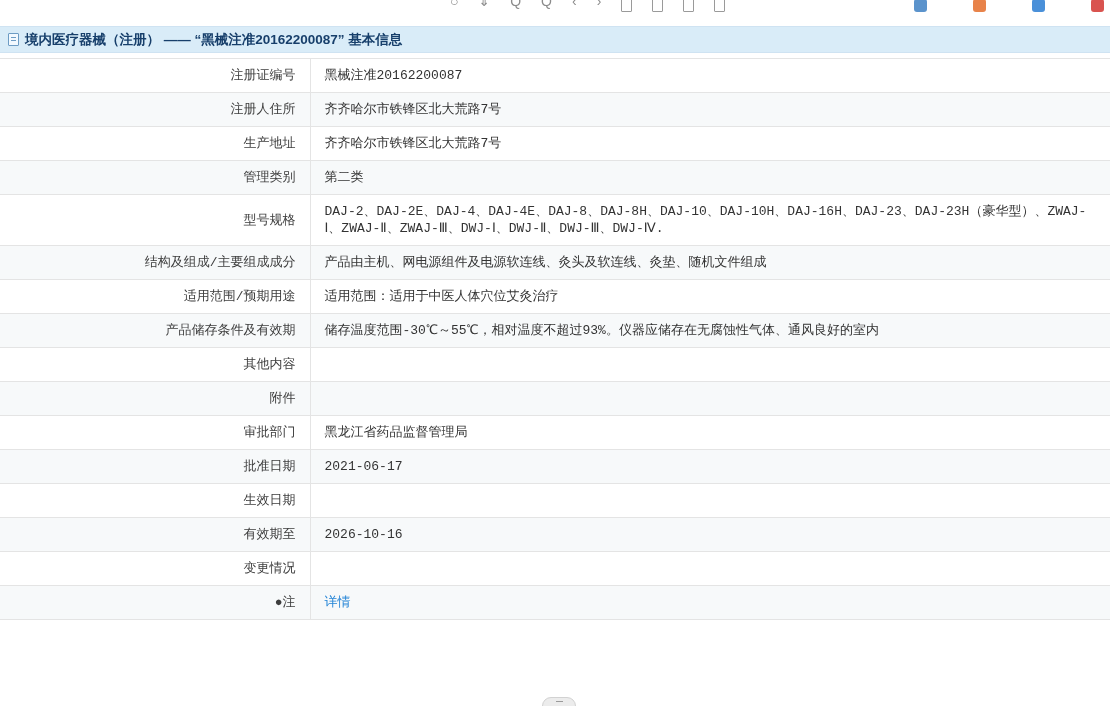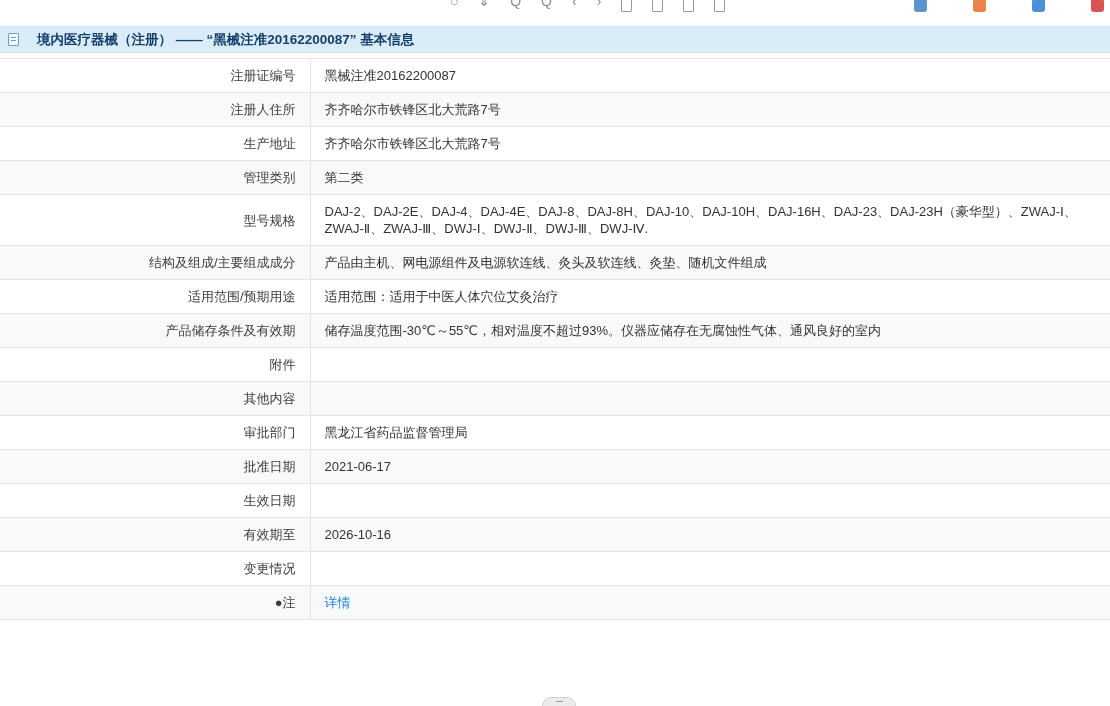--- a/index.html
+++ b/index.html
@@ -13,34 +13,34 @@
     align-items:center; height:26px; color:#8b8b8b; font-size:14px; }
   .tb-icon { display:inline-block; line-height:26px; cursor:pointer; }
   .tb-doc { width:11px; height:14px; border:1px solid #9a9a9a; border-radius:1px; margin-top:8px; }
   .tb-right { position:absolute; top:-10px; right:6px; display:flex; gap:46px;
     align-items:center; height:24px; }
   .tb-cicon { display:inline-block; width:13px; height:13px; border-radius:3px; margin-top:6px; cursor:pointer; }
 
   
   .header-bar { height:27px; background:#d9ecf8; border-top:1px solid #cfe3f2;
     border-bottom:1px solid #cfe3f2; display:flex; align-items:center;
-    padding:0 8px;gap:12px; }
+    padding:0 8px; }
   .doc-icon { width:11px; height:13px; border:1px solid #6d9cc4; background:#f2f9ff;
     border-radius:1px; margin-right:6px; position:relative; flex:0 0 auto; }
   .doc-icon::before { content:""; position:absolute; left:2px; top:3px; width:5px;
     height:1px; background:#6d9cc4; box-shadow:0 3px 0 #6d9cc4; }
   .header-title { font-size:13.5px; font-weight:bold; color:#173f6b; white-space:nowrap; }
 
   
   .tbl-wrap { margin-top:5px; }
   table { width:1110px; border-collapse:collapse; font-size:13px; table-layout:fixed; }
   table { border-top:1px solid #e4e4e4; }
   tr { border-bottom:1px solid #e4e4e4; }
   tr:nth-child(even) { background:#f7f9fa; }
-  td { vertical-align:middle; line-height:17px; }
+  td { vertical-align:middle; line-height:17px;font-family:Liberation Mono, monospace; }
   td.label { width:310px; text-align:right; padding:8px 14px 8px 6px;
     border-right:1px solid #e4e4e4; color:#3d3d3d; }
   td.value { padding:8px 10px 8px 14px; color:#333; word-break:break-word; }
   td.value a { color:#2484d6; text-decoration:none; cursor:pointer; }
 
   
   .bottom-knob { position:absolute; left:542px; bottom:-9px; width:34px; height:18px;
     border-radius:9px; background:#ececec; border:1px solid #d2d2d2; }
   .bottom-knob::after { content:""; position:absolute; left:13px; top:3px; width:7px;
     height:4px; border-top:1px solid #9a9a9a; border-bottom:1px solid #9a9a9a; }
@@ -105,25 +105,25 @@
           </tr>
           <tr>
             <td class="label">适用范围/预期用途</td>
             <td class="value">适用范围：适用于中医人体穴位艾灸治疗</td>
           </tr>
           <tr>
             <td class="label">产品储存条件及有效期</td>
             <td class="value">储存温度范围-30℃～55℃，相对温度不超过93%。仪器应储存在无腐蚀性气体、通风良好的室内</td>
           </tr>
           <tr>
-            <td class="label">附件</td>
+            <td class="label">其他内容</td>
             <td class="value"></td>
           </tr>
           <tr>
-            <td class="label">其他内容</td>
+            <td class="label">附件</td>
             <td class="value"></td>
           </tr>
           <tr>
             <td class="label">审批部门</td>
             <td class="value">黑龙江省药品监督管理局</td>
           </tr>
           <tr>
             <td class="label">批准日期</td>
             <td class="value">2021-06-17</td>
           </tr>

